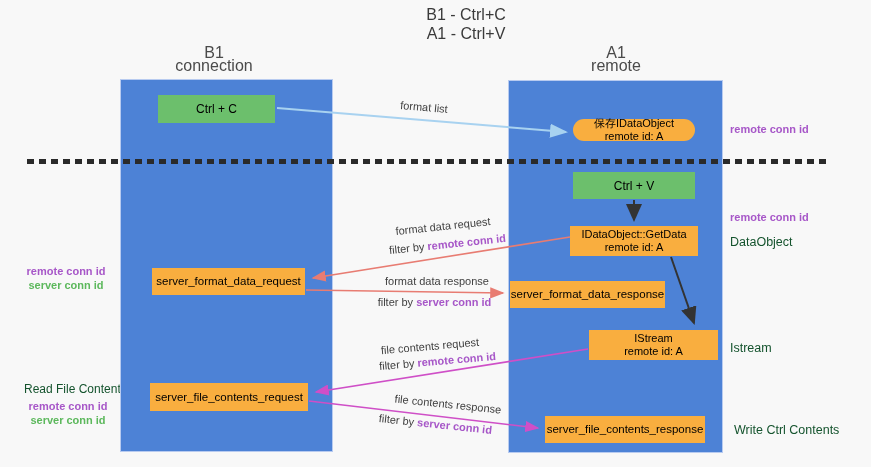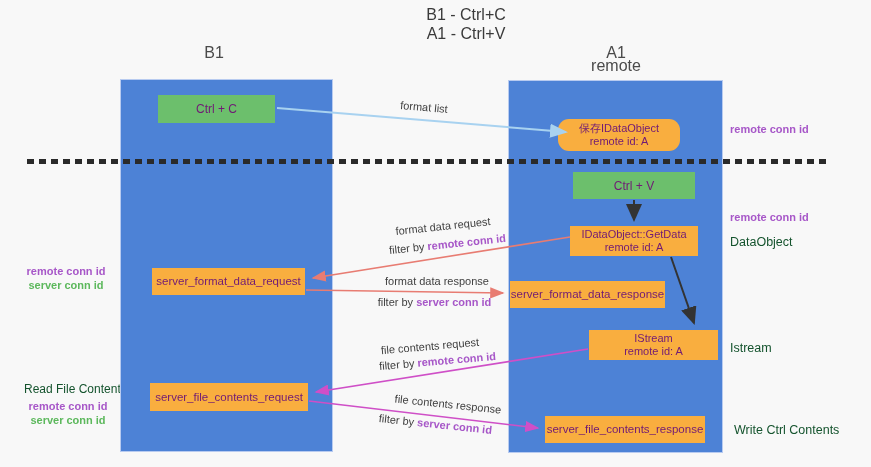--- a/index.html
+++ b/index.html
@@ -22,21 +22,21 @@
   }
   .lane{
     position:absolute; background:var(--lane-blue); border:1px solid #b8cbf0; box-sizing:border-box;
   }
   .dashline{
     position:absolute; left:27px; top:159px; width:803px; height:5px;
     background:repeating-linear-gradient(90deg,#2a2a2a 0 7px,transparent 7px 12px);
   }
   .node{
     position:absolute; display:flex; flex-direction:column; align-items:center;
-    justify-content:center; color:#701a75; text-align:left; box-sizing:border-box;
+    justify-content:center; color:#000000; text-align:left; box-sizing:border-box;
   }
   .node.green{background:var(--node-green); font-size:12px;}
   .node.orange{background:var(--node-orange); font-size:11px; line-height:13px;}
   .node.orange.single{font-size:11.5px;}
   .alabel{
     position:absolute; font-size:11px; color:#3f3f3f; white-space:nowrap; text-align:center;
   }
   .purple{color:var(--text-purple); font-weight:bold;}
   .greent{color:var(--text-green); font-weight:bold;}
   .side-note{position:absolute; white-space:nowrap;}
@@ -52,36 +52,37 @@
 
 <div class="canvas">
 
   <div class="title">
     <div>B1 - Ctrl+C</div>
     <div>A1 - Ctrl+V</div>
   </div>
 
   <div class="lane-header" style="left:134px;top:46px;width:160px;">
     <div>B1</div>
+    <div>connection</div>
   </div>
   <div class="lane-header" style="left:536px;top:46px;width:160px;">
     <div>A1</div>
     <div>remote</div>
   </div>
 
   <div class="lane z1" style="left:120px;top:79px;width:213px;height:373px;"></div>
   <div class="lane z1" style="left:508px;top:80px;width:215px;height:373px;"></div>
 
   <div class="dashline z3"></div>
 
   <div class="node green z3" style="left:158px;top:95px;width:117px;height:28px;">
     <div>Ctrl + C</div>
   </div>
 
-  <div class="node orange z3" style="left:558px;top:119px;width:122px;height:32px;border-radius:11px;">
+  <div class="node orange z3" style="left:573px;top:119px;width:122px;height:22px;border-radius:11px;">
     <div>保存IDataObject</div>
     <div>remote id: A</div>
   </div>
 
   <div class="node green z3" style="left:573px;top:172px;width:122px;height:27px;">
     <div>Ctrl + V</div>
   </div>
 
   <div class="node orange z3" style="left:570px;top:226px;width:128px;height:30px;">
     <div>IDataObject::GetData</div>

